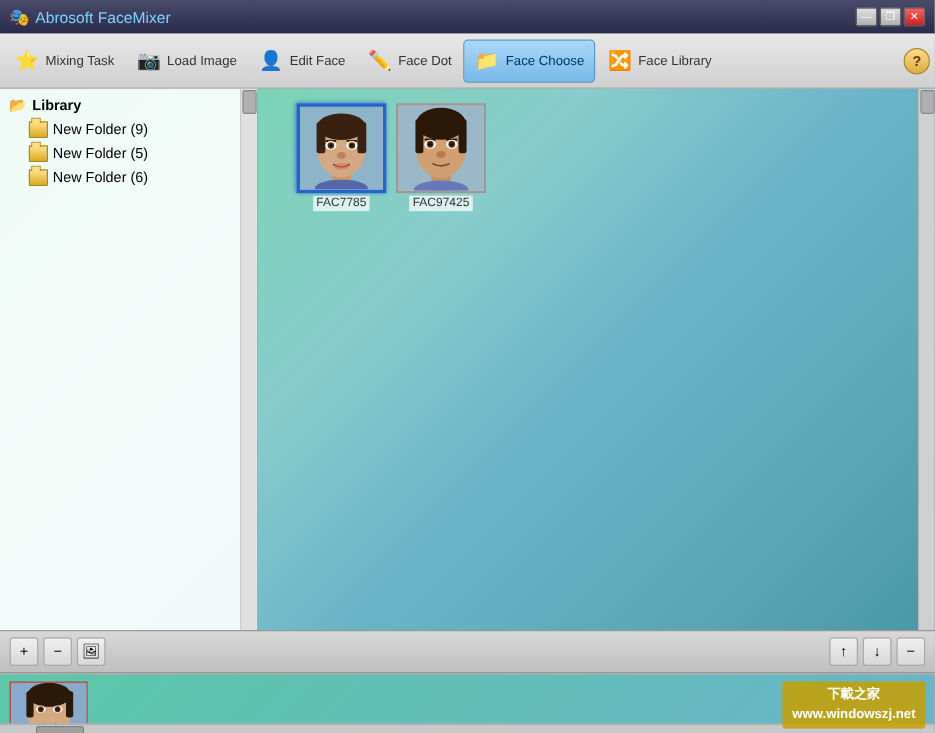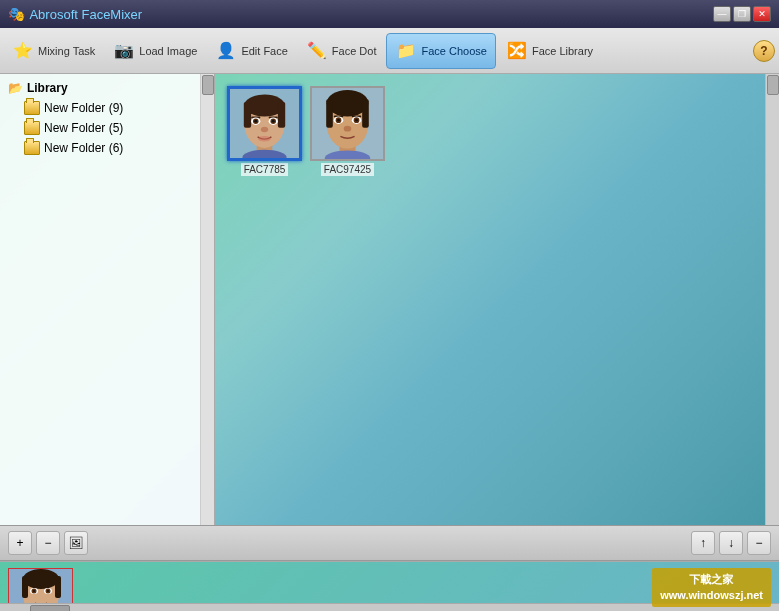--- a/index.html
+++ b/index.html
@@ -318,21 +318,21 @@
           <span>New Folder (6)</span>
         </div>
       </div>
       <div class="scrollbar-v">
         <div style="width:12px;height:20px;background:#b0b0b0;border:1px solid #888;border-radius:2px;margin:1px;"></div>
       </div>
     </div>
   </div>
 
   <div class="right-content">
-    <div style="display:flex; flex:1; overflow:hidden;">
+    <div style="display:flex; flex:1; overflow:hidden;padding-left:20px;">
       <div class="face-grid">
 
         <div class="face-item">
           <div class="face-thumb selected">
             <svg class="face-svg" viewBox="0 0 75 75" xmlns="http://www.w3.org/2000/svg">
 
               <rect width="75" height="75" fill="#8db4c8"></rect>
 
               <rect x="29" y="57" width="17" height="18" fill="#c8956a"></rect>
 

